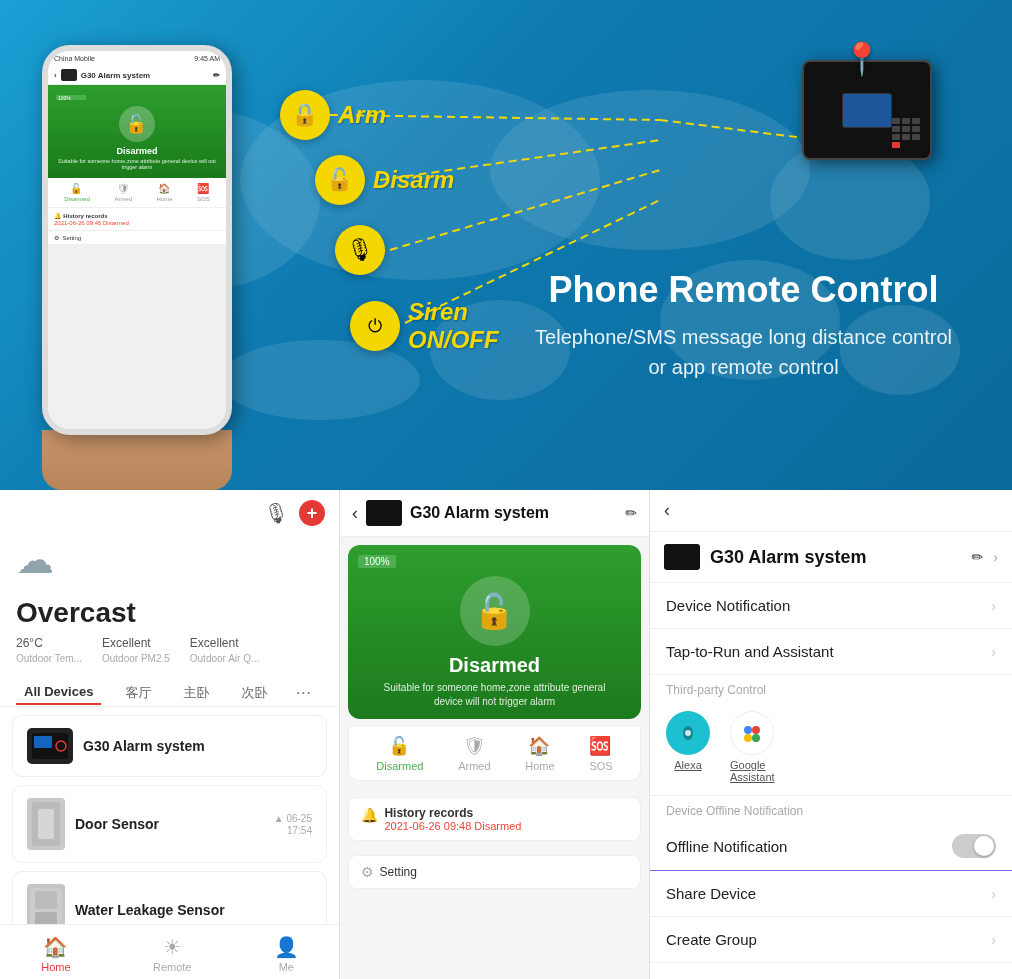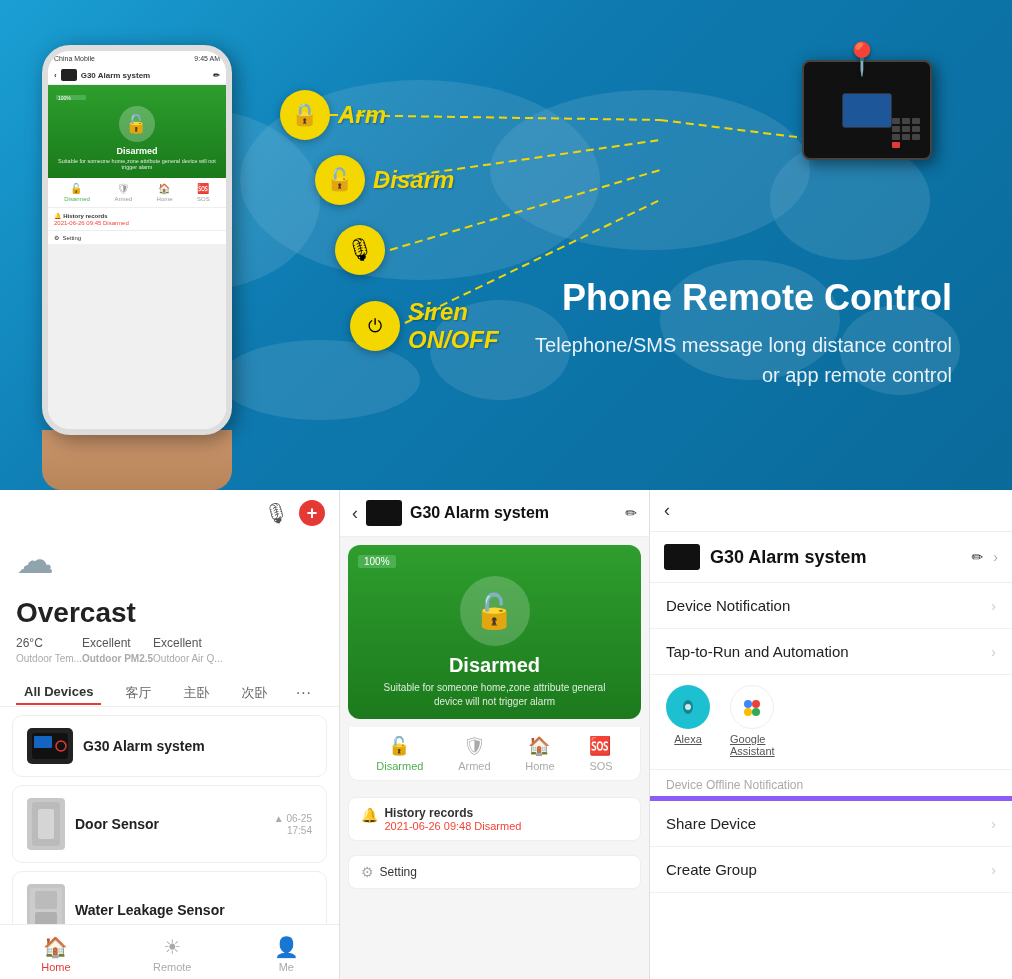--- a/index.html
+++ b/index.html
@@ -145,22 +145,22 @@
       position: absolute;
       right: 130px; top: 40px;
       font-size: 32px;
       color: #e53935;
       text-shadow: 0 2px 4px rgba(0,0,0,0.4);
     }
 
     
     .remote-text {
       position: absolute;
-      right: 60px; bottom: 100px;
-      text-align: right;
+      right: 60px; bottom: 108px;
+      text-align: center;
     }
     .remote-title {
       font-size: 36px; font-weight: 800;
       color: #fff;
       line-height: 1.1;
     }
     .remote-subtitle {
       font-size: 20px; color: rgba(255,255,255,0.9);
       margin-top: 12px; line-height: 1.5;
     }
@@ -190,21 +190,21 @@
     .icon-add-circle {
       width: 26px; height: 26px;
       background: #e53935;
       border-radius: 50%;
       color: #fff;
       display: flex; align-items: center; justify-content: center;
       font-size: 18px; font-weight: bold;
     }
     .weather-section { padding: 12px 16px 8px; }
     .weather-title { font-size: 28px; font-weight: 700; color: #222; margin-top: 15px; }
-    .weather-details { display: flex; margin-top: 6px; }
+    .weather-details { display: flex; gap: 20px; margin-top: 6px; }
     .weather-detail { font-size: 11px; color: #888; line-height: 1.4; }
     .weather-detail span { display: block; color: #555; font-size: 12px; }
 
     .device-tabs {
       display: flex; align-items: center; gap: 16px;
       padding: 6px 16px 0;
       border-bottom: 1px solid #eee;
     }
     .tab-item {
       font-size: 13px; color: #666;
@@ -388,21 +388,21 @@
     .google-circle {
       width: 44px; height: 44px;
       background: #fff;
       border-radius: 50%;
       border: 1px solid #eee;
       display: flex; align-items: center; justify-content: center;
       font-size: 20px;
     }
     .tp-label { font-size: 11px; color: #555; text-decoration: underline; }
 
-    .offline-section { border-bottom: 5px solid #8b5cf6; }
+    .offline-section { border-bottom: 1px solid #8b5cf6; }
     .toggle-row {
       display: flex; align-items: center; justify-content: space-between;
       padding: 12px 16px;
     }
     .toggle-label { font-size: 15px; color: #222; }
     .toggle-switch {
       width: 44px; height: 24px;
       background: #ccc;
       border-radius: 12px;
       position: relative;
@@ -557,21 +557,21 @@
     <div class="weather-section">
       <div style="font-size:38px; color:#90a4ae;">☁</div>
       <div class="weather-title">Overcast</div>
       <div class="weather-details">
         <div class="weather-detail">
           <span>26°C</span>
           <span style="color:#aaa; font-size:10px;">Outdoor Tem...</span>
         </div>
         <div class="weather-detail">
           <span>Excellent</span>
-          <span style="color:#aaa; font-size:10px;font-weight:bold;">Outdoor PM2.5</span>
+          <span style="color:#aaa; font-size:10px;">Outdoor PM2.5</span>
         </div>
         <div class="weather-detail">
           <span>Excellent</span>
           <span style="color:#aaa; font-size:10px;">Outdoor Air Q...</span>
         </div>
       </div>
     </div>
 
     <div class="device-tabs">
       <div class="tab-item active">All Devices</div>
@@ -703,24 +703,25 @@
       <span class="rp-edit">✏</span>
       <span class="rp-chevron">›</span>
     </div>
 
     <div class="rp-menu-item">
       <span class="rp-menu-label">Device Notification</span>
       <span class="rp-menu-chevron">›</span>
     </div>
 
     <div class="rp-menu-item">
-      <span class="rp-menu-label">Tap-to-Run and Automation</span>
+      <span class="rp-menu-label">Tap-to-Run and Assistant</span>
       <span class="rp-menu-chevron">›</span>
     </div>
 
+    <div class="rp-section-header">Third-party Control</div>
 
     <div class="third-party">
       <div class="tp-item">
         <div class="alexa-circle">
           <svg width="24" height="24" viewBox="0 0 24 24">
             <ellipse cx="12" cy="12" rx="10" ry="10" fill="#1dc0d1"></ellipse>
             <ellipse cx="12" cy="12" rx="5" ry="7" fill="rgba(0,0,0,0.3)"></ellipse>
             <circle cx="12" cy="12" r="3" fill="#fff" opacity="0.8"></circle>
           </svg>
         </div>
@@ -735,20 +736,26 @@
             <circle cx="9" cy="18" r="4" fill="#fbbc04"></circle>
             <circle cx="17" cy="18" r="4" fill="#34a853"></circle>
           </svg>
         </div>
         <span class="tp-label">Google<br>Assistant</span>
       </div>
     </div>
 
     <div class="offline-section">
       <div class="rp-section-header">Device Offline Notification</div>
+      <div class="toggle-row">
+        <span class="toggle-label">Offline Notification</span>
+        <div class="toggle-switch">
+          <div class="toggle-knob"></div>
+        </div>
+      </div>
     </div>
 
 
     <div class="rp-menu-item">
       <span class="rp-menu-label">Share Device</span>
       <span class="rp-menu-chevron">›</span>
     </div>
 
     <div class="rp-menu-item">
       <span class="rp-menu-label">Create Group</span>

